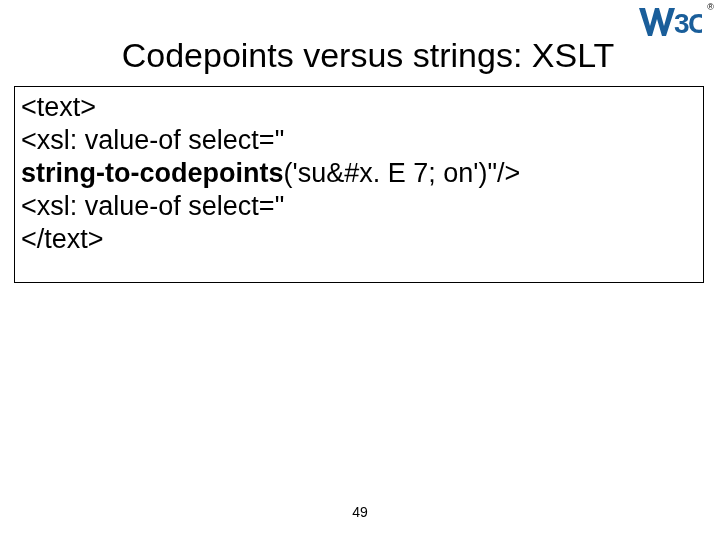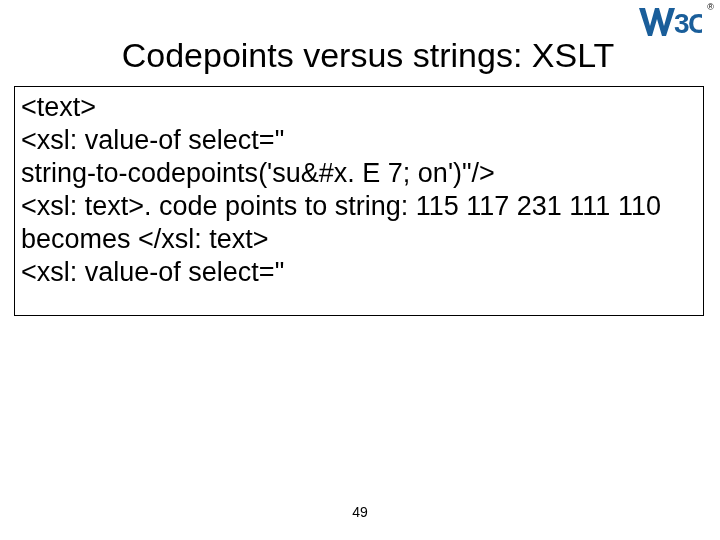--- a/index.html
+++ b/index.html
@@ -47,21 +47,21 @@
     top: 86px;
     left: 14px;
     width: 690px;
     border: 1px solid #000;
     padding: 4px 20px 26px 6px;
     box-sizing: border-box;
     font-size: 27px;
     line-height: 1.22;
   }
   .codebox .fn {
-    font-weight: 400;
+    font-weight: 700;
   }
   .pagenum {
     position: absolute;
     bottom: 20px;
     left: 0;
     width: 720px;
     text-align: center;
     font-size: 14px;
     margin-top: 24px;
   }
@@ -83,19 +83,19 @@
     </svg>
   </div>
   <div class="reg">®</div>
 
   <div class="title">Codepoints versus strings: XSLT</div>
 
   <div class="codebox">
     <div>&lt;text&gt;</div>
     <div>&lt;xsl: value-of select="</div>
     <div><span class="fn">string-to-codepoints</span><span>('su&amp;#x. E 7; on')"/&gt;</span></div>
-    <div>&lt;xsl: text&gt;. code points to string:  115 117  231 111 110 becomes &lt;/xsl: text&gt;</div>
     <div>&lt;xsl: value-of select="</div>
+    <div>&lt;/text&gt;</div>
   </div>
 
   <div class="pagenum">49</div>
 
 </div>
 
 </body></html>

